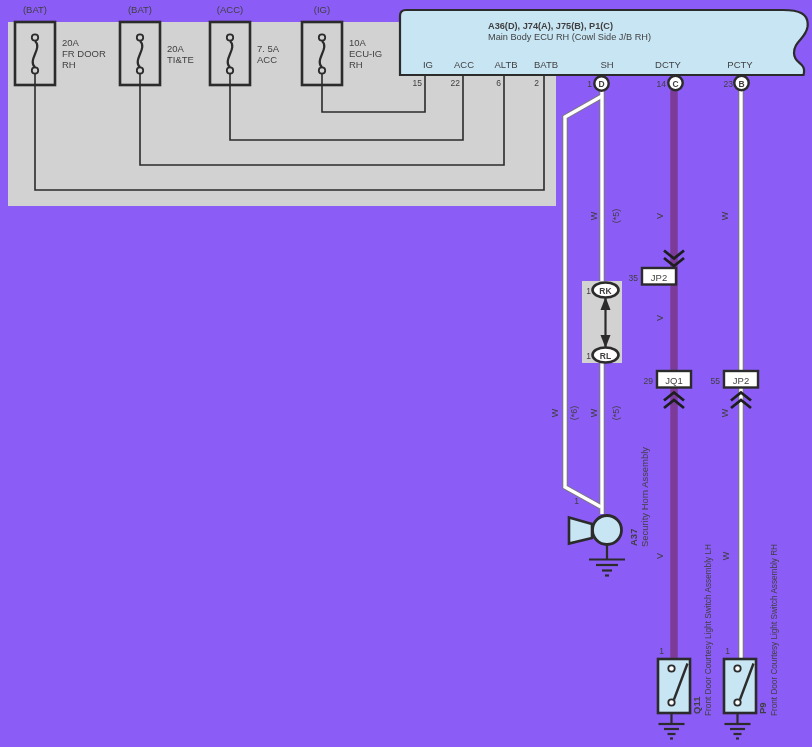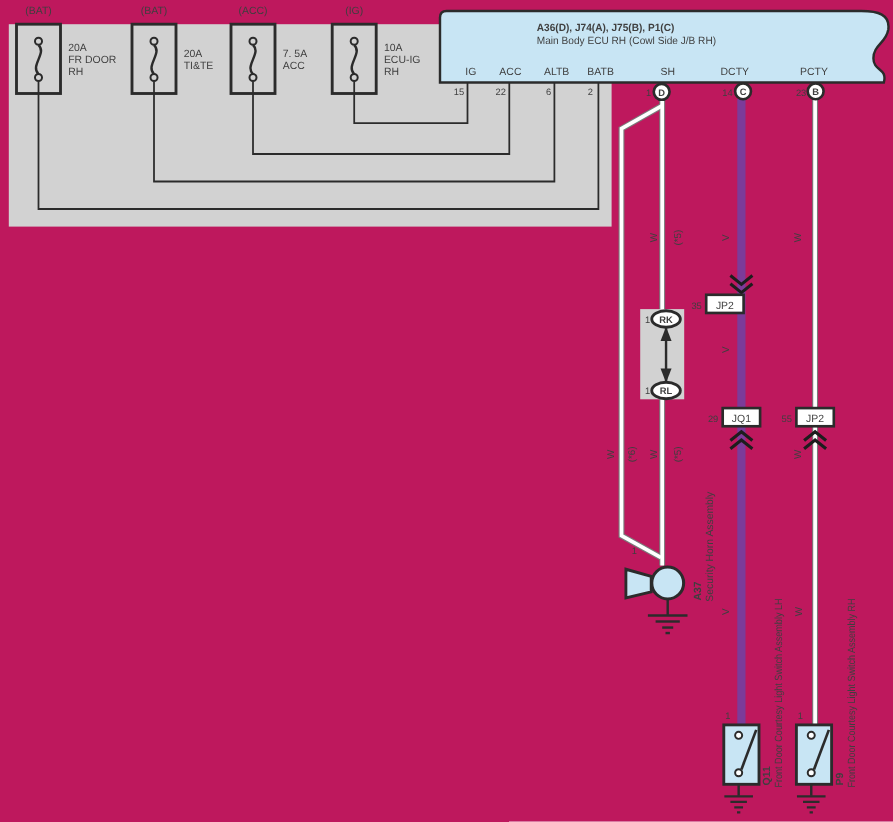--- a/index.html
+++ b/index.html
@@ -1,16 +1,16 @@
 <!DOCTYPE html>
 <html><head>
 <meta charset="utf-8">
 <style>
   html,body{margin:0;padding:0;background:#ffffff;}
-  .stage{position:relative;width:812px;height:747px;background:#be185d;overflow:hidden;}
+  .stage{position:relative;width:812px;height:747px;background:#8b5cf6;overflow:hidden;}
   svg{position:absolute;left:0;top:0;}
   text{font-family:"Liberation Sans","DejaVu Sans",sans-serif;fill:#3f3f3f;font-size:9.5px;}
   .b{font-weight:bold;}
   .small{font-size:8.5px;}
   .pin{font-size:8.5px;}
   .wlbl{font-size:9px;}
   .ln{fill:none;stroke:#2b2b2b;}
 </style>
 </head>
 <body>

